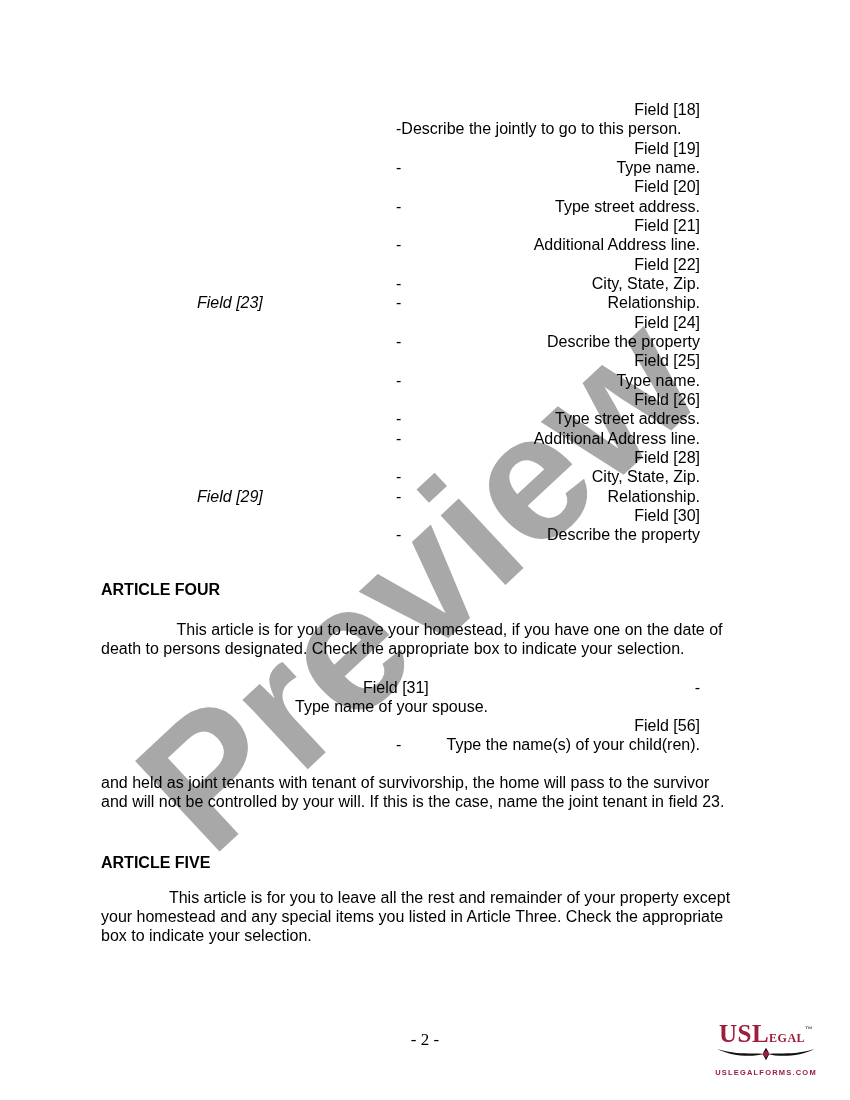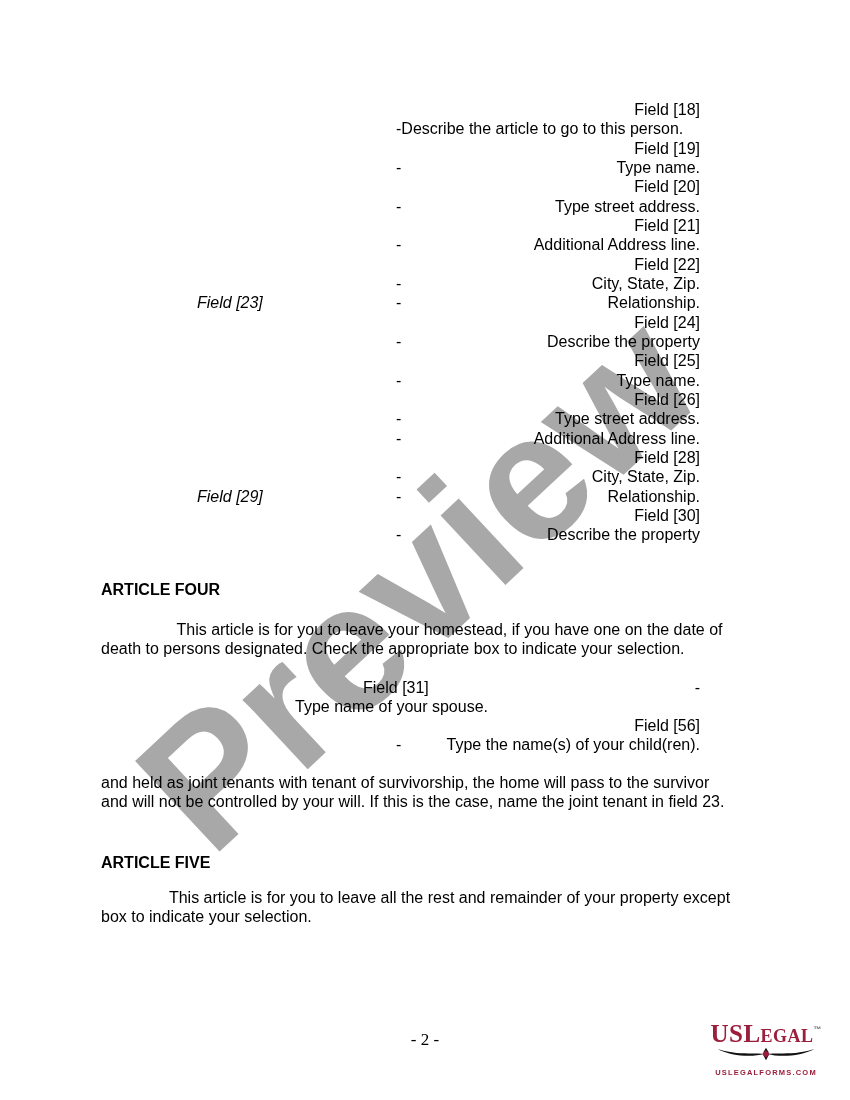--- a/index.html
+++ b/index.html
@@ -41,21 +41,21 @@
         font-size:16px;line-height:19.33px;}
   .note .nindent{padding-left:280px;}
 
   .pageno{position:absolute;left:0;top:1030px;width:850px;text-align:center;
           font-family:"Liberation Serif",serif;font-size:17px;}
 
   .logo{position:absolute;left:701px;top:1021px;width:130px;text-align:center;line-height:1;}
   .logo-title{font-family:"Liberation Serif",serif;font-weight:bold;color:#9b1e3c;
               white-space:nowrap;}
   .logo-title .lg{font-size:25px;letter-spacing:0.5px;}
-  .logo-title .sm{font-size:18px;letter-spacing:0.5px;margin-top:48px;}
+  .logo-title .sm{font-size:12px;letter-spacing:0.5px;margin-top:48px;}
   .logo-title .tm{font-size:8px;color:#666;vertical-align:10px;font-family:"Liberation Sans",sans-serif;}
   .eagle{display:block;margin:1px auto 0 auto;}
   .logo-site{margin-top:8px;font-family:"Liberation Sans",sans-serif;font-weight:bold;
              font-size:7.5px;letter-spacing:1.2px;color:#9b1e3c;white-space:nowrap;}
 </style>
 </head>
 <body>
 
 <div class="page">
 
@@ -66,21 +66,21 @@
     <div class="fields">
       <div class="frow">
           <span class="fl"></span>
           <span class="fd"></span>
           <span class="fad"></span>
           <span class="fr">Field [18]</span>
         </div>
       <div class="frow">
           <span class="fl"></span>
           <span class="fd"></span>
-          <span class="fad">-Describe the article to go to this person.</span>
+          <span class="fad">-Describe the jointly to go to this person.</span>
           <span class="fr"></span>
         </div>
       <div class="frow">
           <span class="fl"></span>
           <span class="fd"></span>
           <span class="fad"></span>
           <span class="fr">Field [19]</span>
         </div>
       <div class="frow">
           <span class="fl"></span>
@@ -230,20 +230,21 @@
 
     <div class="note">
       <div>and held as joint tenants with tenant of survivorship, the home will pass to the survivor</div>
       <div>and will not be controlled by your will. If this is the case, name the joint tenant in field 23.</div>
     </div>
 
     <div class="h5">ARTICLE FIVE</div>
 
     <div class="para p2">
       <div class="indent">This article is for you to leave all the rest and remainder of your property except</div>
+      <div>your homestead and any special items you listed in Article Three. Check the appropriate</div>
       <div>box to indicate your selection.</div>
     </div>
 
     <div class="pageno">- 2 -</div>
 
     <div class="logo">
       <div class="logo-title">
         <span class="lg">USL</span><span class="sm">EGAL</span><span class="tm">™</span>
       </div>
       <svg class="eagle" width="100" height="14" viewBox="0 0 120 16">

